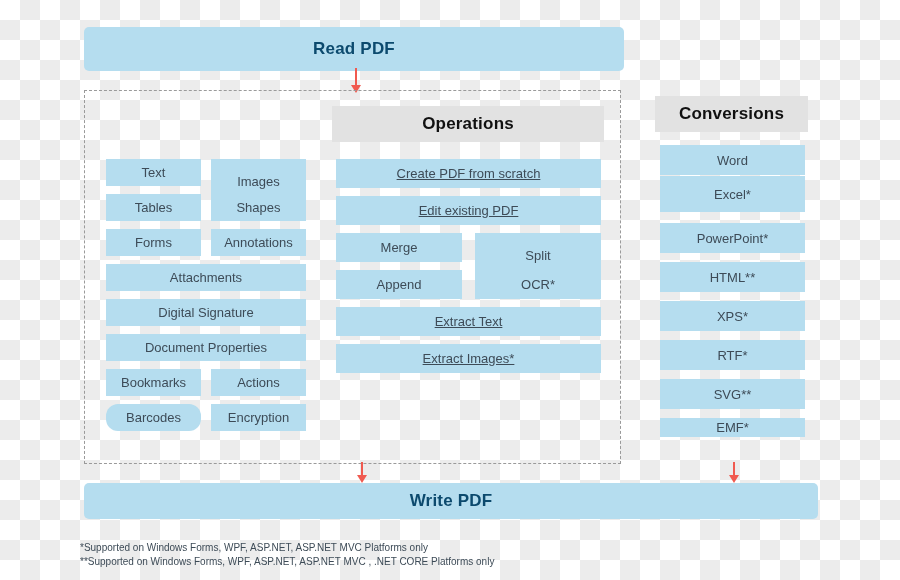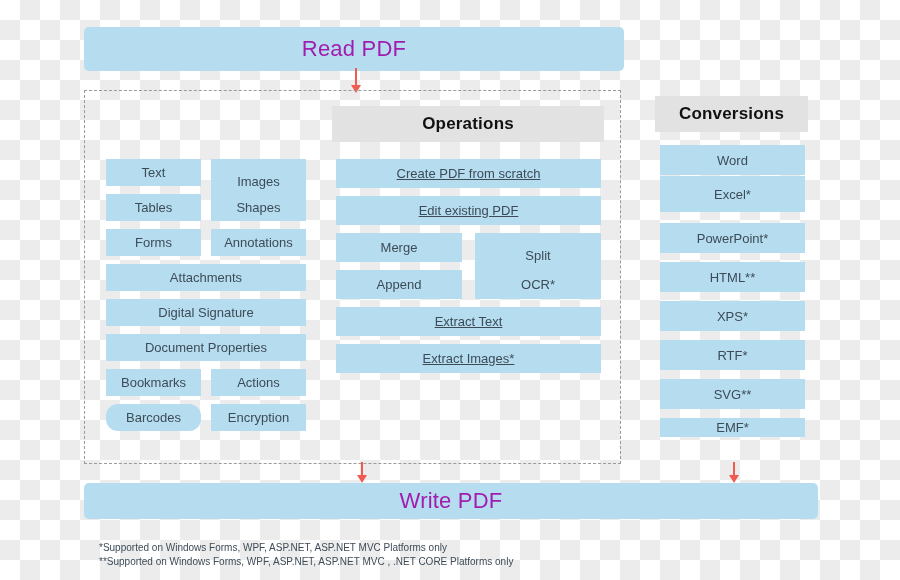--- a/index.html
+++ b/index.html
@@ -22,23 +22,23 @@
       linear-gradient(45deg, #ececec 25%, transparent 25%, transparent 75%, #ececec 75%);
     background-size: 40px 40px;
     background-position: 0 0, 20px 20px;
   }
 
   
   .mainbar {
     position: absolute;
     background: #b5ddef;
     border-radius: 5px;
-    color: #a21caf;
-    font-size: 22px;
-    font-weight: 400;
+    color: #0c4a6e;
+    font-size: 17px;
+    font-weight: 700;
     display: flex;
     align-items: center;
     justify-content: center;
     letter-spacing: .2px;
   }
   #read-pdf-bar  { left: 84px;  top: 27px;  width: 540px; height: 44px; }
   #write-pdf-bar { left: 84px;  top: 483px; width: 734px; height: 36px; }
 
   
   #dashed-region {
@@ -110,21 +110,21 @@
     border-right: 5px solid transparent;
     border-top: 8px solid #f05a50;
   }
   #arrow-read-to-groups { left: 355px; top: 68px;  height: 18px; }
   #arrow-ops-to-write   { left: 361px; top: 462px; height: 14px; }
   #arrow-conv-to-write  { left: 733px; top: 462px; height: 14px; }
 
   
   #footnotes {
     position: absolute;
-    left: 99px;
+    left: 80px;
     top: 541px;
     width: 640px;
   }
   .footnote {
     color: #3d4b57;
     font-size: 10px;
     line-height: 14px;
     white-space: nowrap;
   }
 </style>

